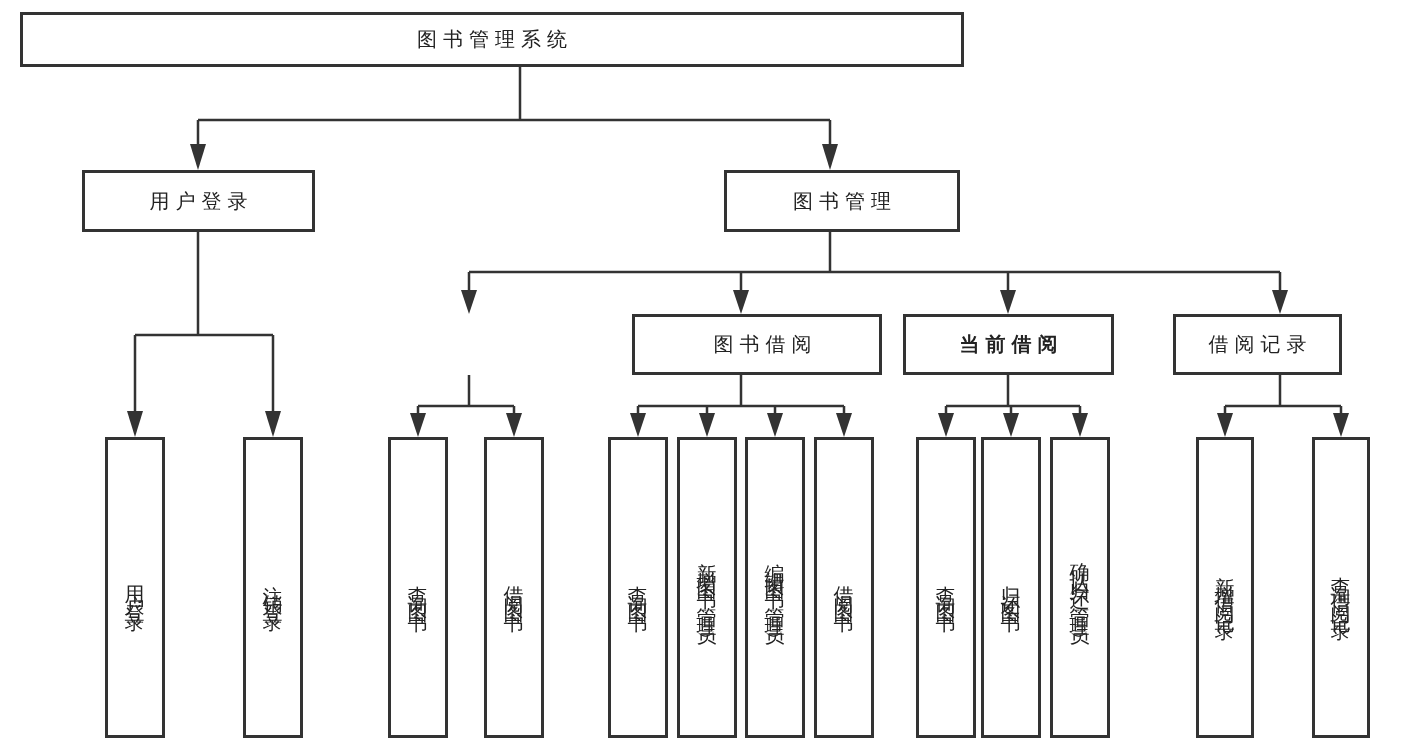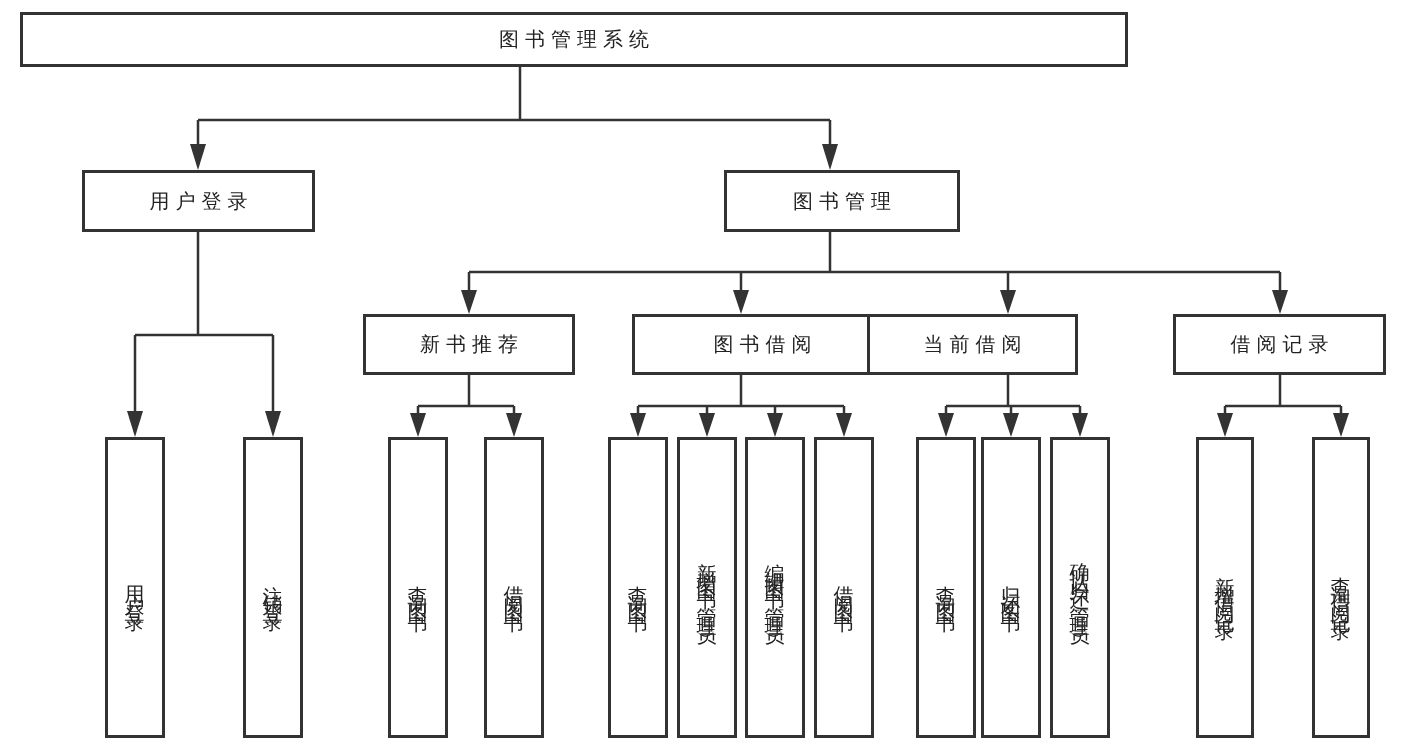--- a/index.html
+++ b/index.html
@@ -92,29 +92,28 @@
       <polygon points="775,437 767,413 783,413"></polygon>
       <polygon points="844,437 836,413 852,413"></polygon>
       <polygon points="946,437 938,413 954,413"></polygon>
       <polygon points="1011,437 1003,413 1019,413"></polygon>
       <polygon points="1080,437 1072,413 1088,413"></polygon>
       <polygon points="1225,437 1217,413 1233,413"></polygon>
       <polygon points="1341,437 1333,413 1349,413"></polygon>
     </g>
   </svg>
 
-  <div class="box h" style="left:20px; top:12px; width:1108px; height:55px;">图书管理系统</div>
+  <div class="box h" style="left:20px; top:12px; width:944px; height:55px;">图书管理系统</div>
 
   <div class="box h" style="left:82px; top:170px; width:233px; height:62px;">用户登录</div>
   <div class="box h" style="left:712px; top:170px; width:236px; height:62px;margin-left:12px;">图书管理</div>
 
-  <div class="box h" style="left:363px; top:314px; width:212px; height:61px;">新书推荐</div>
   <div class="box h" style="left:632px; top:314px; width:250px; height:61px;padding-left:11px;">图书借阅</div>
-  <div class="box h" style="left:867px; top:314px; width:211px; height:61px;">当前借阅</div>
-  <div class="box h" style="left:1173px; top:314px; width:213px; height:61px;text-align:center;">借阅记录</div>
+  <div class="box h" style="left:903px; top:314px; width:211px; height:61px;font-weight:bold;">当前借阅</div>
+  <div class="box h" style="left:1173px; top:314px; width:169px; height:61px;text-align:center;">借阅记录</div>
 
   <div class="box v" style="left:105px; top:437px; width:60px; height:301px;">用户登录</div>
   <div class="box v" style="left:243px; top:437px; width:60px; height:301px;">注销登录</div>
 
   <div class="box v" style="left:388px; top:437px; width:60px; height:301px;">查询图书</div>
   <div class="box v" style="left:484px; top:437px; width:60px; height:301px;">借阅图书</div>
 
   <div class="box v" style="left:608px; top:437px; width:60px; height:301px;">查询图书</div>
   <div class="box v" style="left:677px; top:437px; width:60px; height:301px;">新增图书（管理员）</div>
   <div class="box v" style="left:745px; top:437px; width:60px; height:301px;">编辑图书（管理员）</div>

